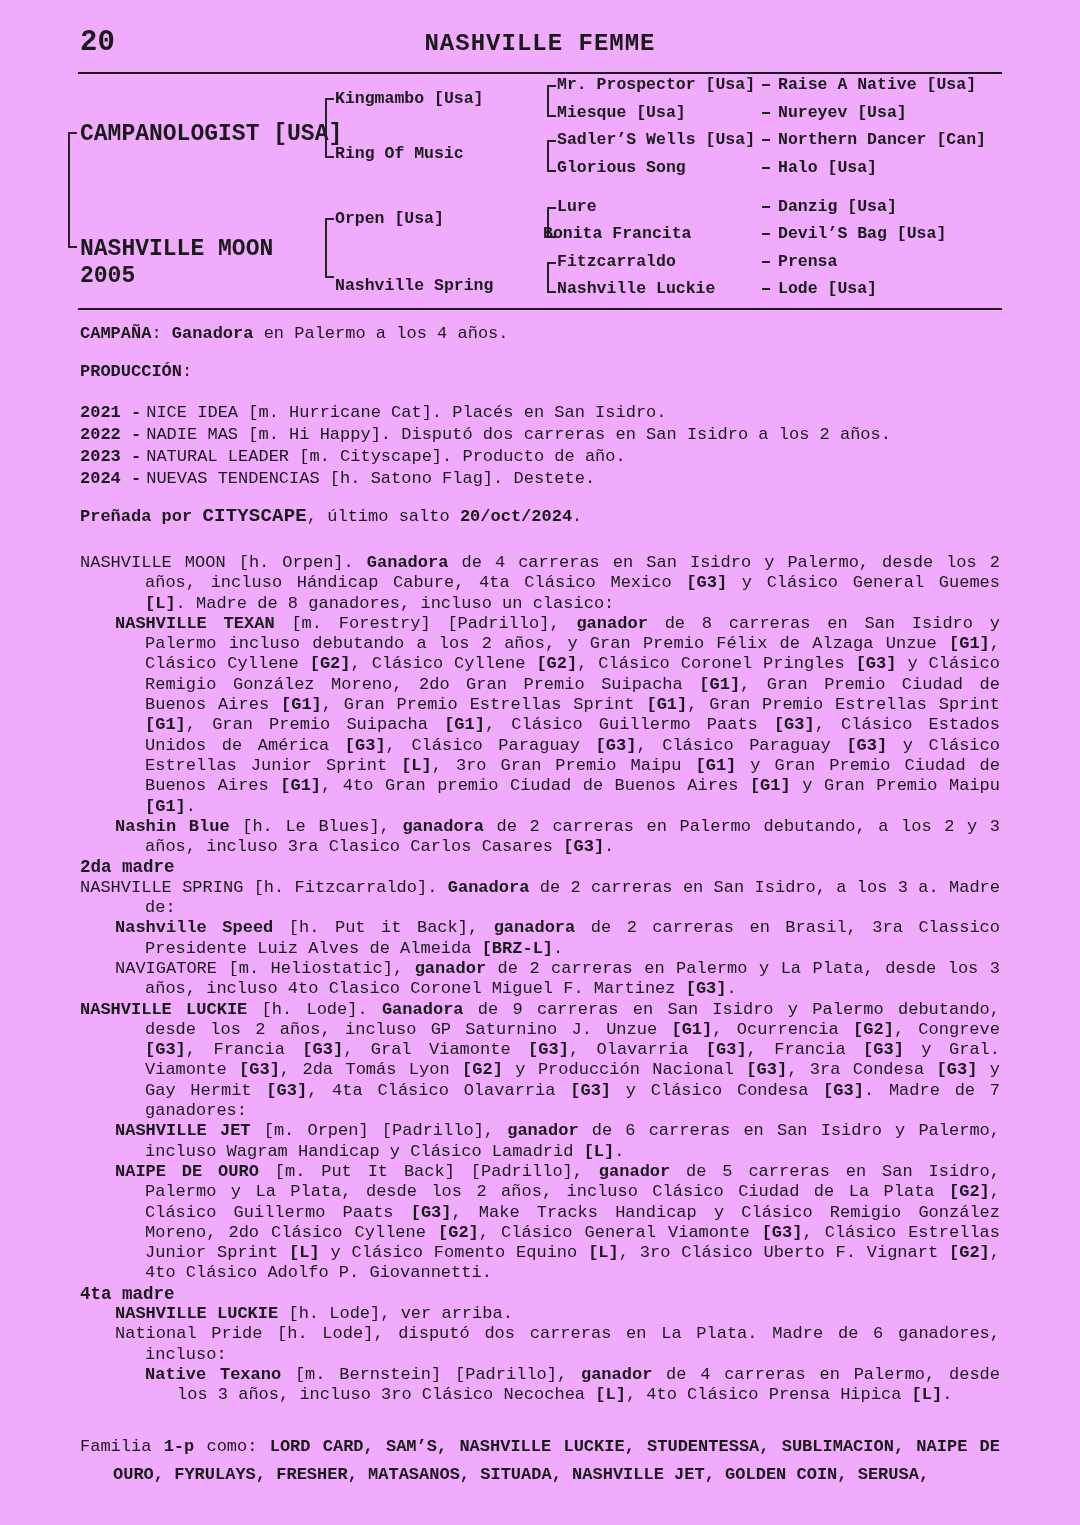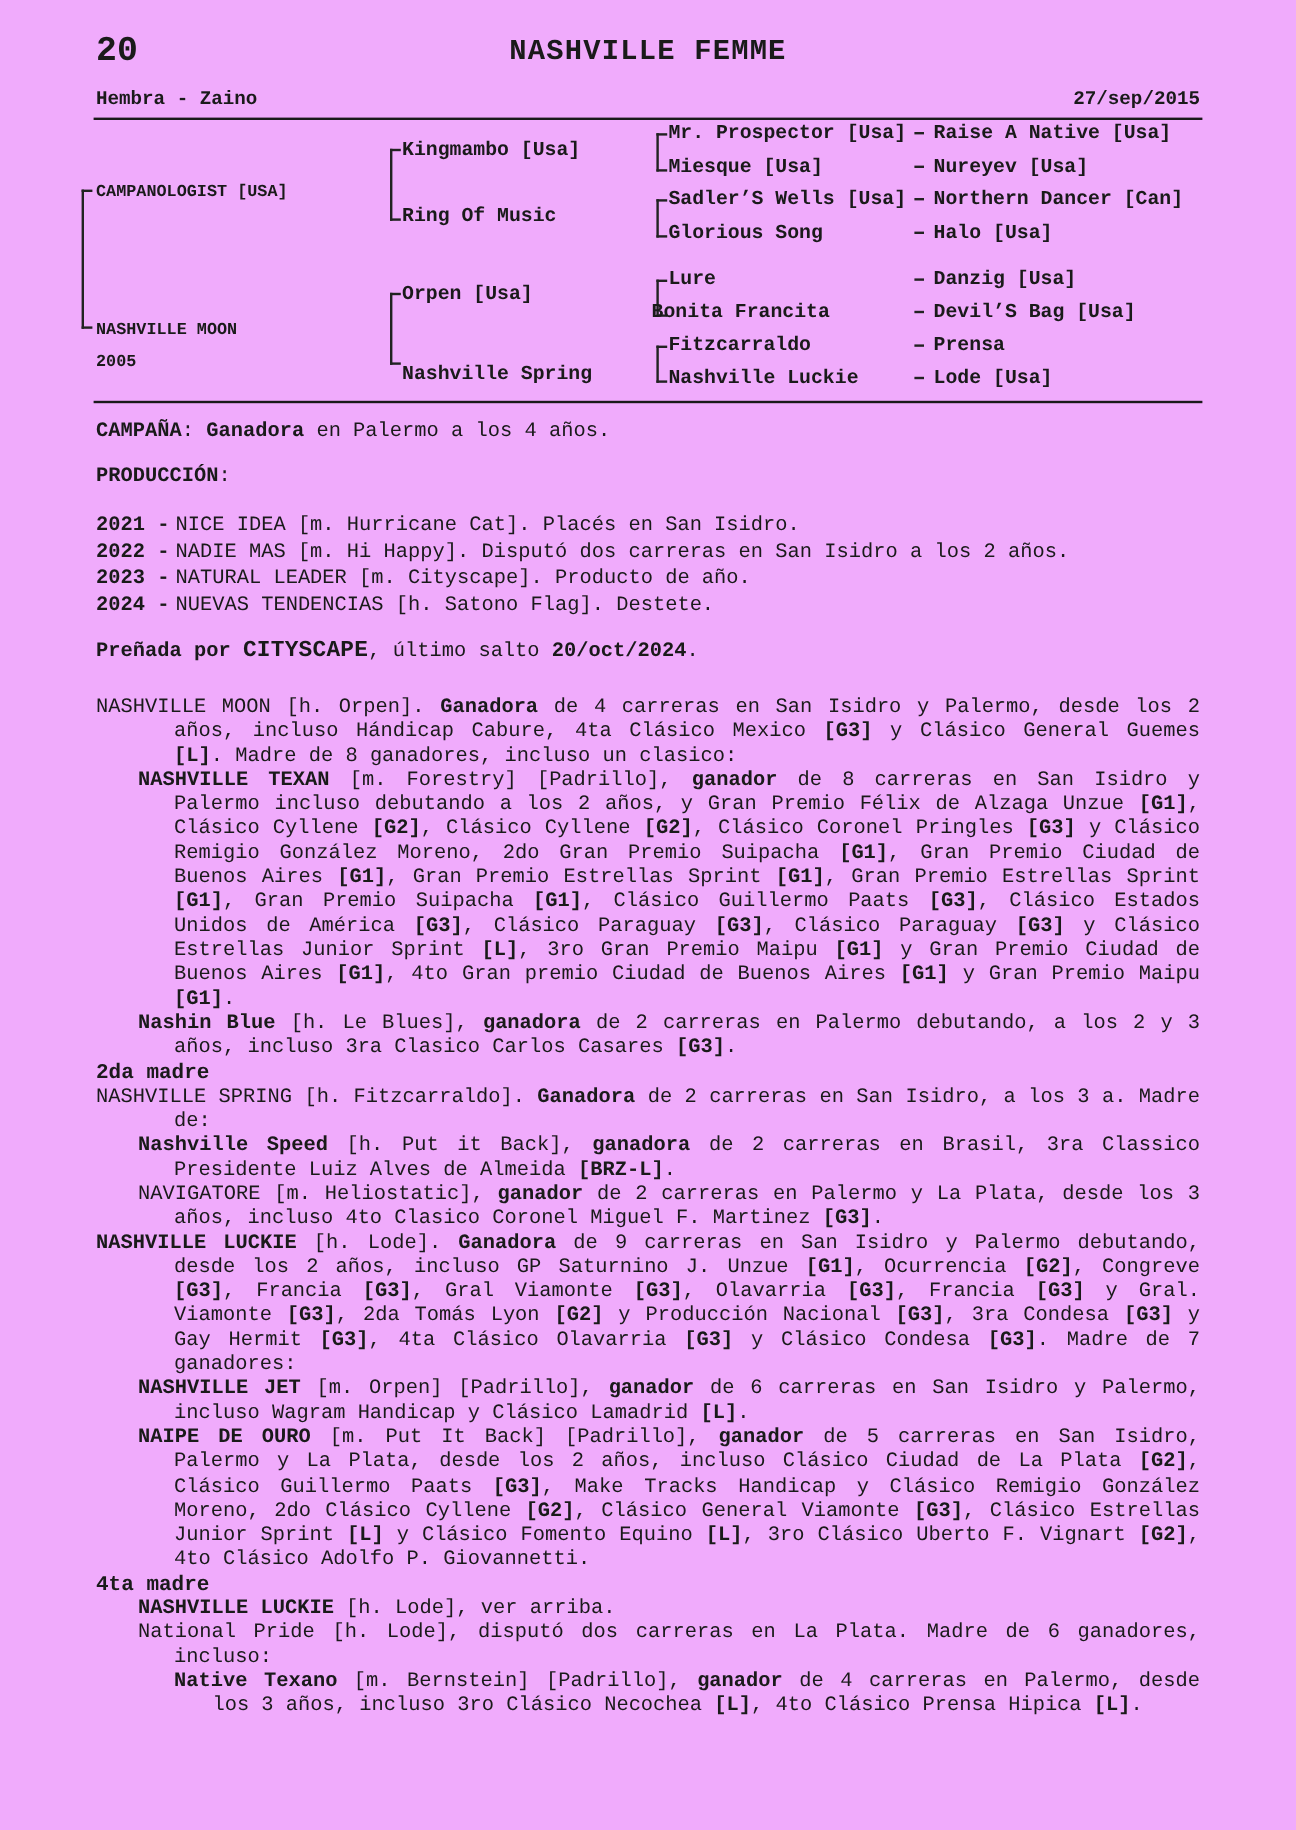--- a/index.html
+++ b/index.html
@@ -24,21 +24,21 @@
          font-size:24px;font-weight:700;letter-spacing:1px;margin:0;}
   .hdr-sub{display:flex;justify-content:space-between;
            font-size:16px;font-weight:700;margin-top:8px;}
   .rule{height:2px;background:#1a1a1a;margin-left:-2px;margin-right:-2px;}
   .rule.top{margin-top:6px;}
 
   
   .pedigree{position:relative;height:234px;margin-left:-12px;width:944px;}
   .ped-name{position:absolute;white-space:nowrap;font-weight:700;
             font-size:16.5px;line-height:20px;}
-  .ped-name.g1{font-size:14px;}
+  .ped-name.g1{font-size:23px;}
   .bracket{position:absolute;width:7px;
            border-left:2px solid #222;border-top:2px solid #222;border-bottom:2px solid #222;}
   .dash{position:absolute;width:8px;height:2px;background:#222;}
 
   
   .para{font-size:17px;line-height:20px;}
   .campaign{margin-top:14px;}
   .prod-label{margin-top:18px;}
   .prod-list{margin-top:20px;}
   .prod-row{font-size:17px;line-height:22px;}
@@ -56,24 +56,20 @@
            text-align:justify;padding-left:33px;text-indent:-33px;margin-bottom:0;}
 </style>
 </head>
 <body>
 
 <div class="page">
 
   <div class="hdr-top">
     <div class="lot">20</div>
     <h1 class="title">NASHVILLE FEMME</h1>
-  </div>
-  <div class="hdr-sub">
-    <span>Hembra - Zaino</span>
-    <span>27/sep/2015</span>
   </div>
   <div class="rule top"></div>
 
   <div class="pedigree">
 
     <div class="bracket" style="left:0;top:58px;height:112px;"></div>
     <span class="ped-name g1" style="left:12px;top:50px;">CAMPANOLOGIST [USA]</span>
     <span class="ped-name g1" style="left:12px;top:165px;">NASHVILLE MOON</span>
     <span class="ped-name g1" style="left:12px;top:192px;">2005</span>
 
@@ -139,14 +135,15 @@
     <p class="lvl2"><span>NAVIGATORE [m. Heliostatic], </span><span class="b">ganador</span><span> de 2 carreras en Palermo y La Plata, desde los 3 años, incluso 4to Clasico Coronel Miguel F. Martinez </span><span class="b">[G3]</span><span>.</span></p>
     <p class="lvl1"><span class="b">NASHVILLE LUCKIE</span><span> [h. Lode]. </span><span class="b">Ganadora</span><span> de 9 carreras en San Isidro y Palermo debutando, desde los 2 años, incluso GP Saturnino J. Unzue </span><span class="b">[G1]</span><span>, Ocurrencia </span><span class="b">[G2]</span><span>, Congreve </span><span class="b">[G3]</span><span>, Francia </span><span class="b">[G3]</span><span>, Gral Viamonte </span><span class="b">[G3]</span><span>, Olavarria </span><span class="b">[G3]</span><span>, Francia </span><span class="b">[G3]</span><span> y Gral. Viamonte </span><span class="b">[G3]</span><span>, 2da Tomás Lyon </span><span class="b">[G2]</span><span> y Producción Nacional </span><span class="b">[G3]</span><span>, 3ra Condesa </span><span class="b">[G3]</span><span> y Gay Hermit </span><span class="b">[G3]</span><span>, 4ta Clásico Olavarria </span><span class="b">[G3]</span><span> y Clásico Condesa </span><span class="b">[G3]</span><span>. Madre de 7 ganadores:</span></p>
     <p class="lvl2"><span class="b">NASHVILLE JET</span><span> [m. Orpen] [Padrillo], </span><span class="b">ganador</span><span> de 6 carreras en San Isidro y Palermo, incluso Wagram Handicap y Clásico Lamadrid </span><span class="b">[L]</span><span>.</span></p>
     <p class="lvl2"><span class="b">NAIPE DE OURO</span><span> [m. Put It Back] [Padrillo], </span><span class="b">ganador</span><span> de 5 carreras en San Isidro, Palermo y La Plata, desde los 2 años, incluso Clásico Ciudad de La Plata </span><span class="b">[G2]</span><span>, Clásico Guillermo Paats </span><span class="b">[G3]</span><span>, Make Tracks Handicap y Clásico Remigio González Moreno, 2do Clásico Cyllene </span><span class="b">[G2]</span><span>, Clásico General Viamonte </span><span class="b">[G3]</span><span>, Clásico Estrellas Junior Sprint </span><span class="b">[L]</span><span> y Clásico Fomento Equino </span><span class="b">[L]</span><span>, 3ro Clásico Uberto F. Vignart </span><span class="b">[G2]</span><span>, 4to Clásico Adolfo P. Giovannetti.</span></p>
     <h2>4ta madre</h2>
     <p class="lvl2"><span class="b">NASHVILLE LUCKIE</span><span> [h. Lode], ver arriba.</span></p>
     <p class="lvl2"><span>National Pride [h. Lode], disputó dos carreras en La Plata. Madre de 6 ganadores, incluso:</span></p>
     <p class="lvl3"><span class="b">Native Texano</span><span> [m. Bernstein] [Padrillo], </span><span class="b">ganador</span><span> de 4 carreras en Palermo, desde los 3 años, incluso 3ro Clásico Necochea </span><span class="b">[L]</span><span>, 4to Clásico Prensa Hipica </span><span class="b">[L]</span><span>.</span></p>
   </div>
 
+  <p class="familia"><span>Familia </span><span class="b">1-p</span><span> como: </span><span class="b">LORD CARD, SAM’S, NASHVILLE LUCKIE, STUDENTESSA, SUBLIMACION, NAIPE DE OURO, FYRULAYS, FRESHER, MATASANOS, SITUADA, NASHVILLE JET, GOLDEN COIN, SERUSA,</span></p>
 
 </div>
 
 </body></html>

